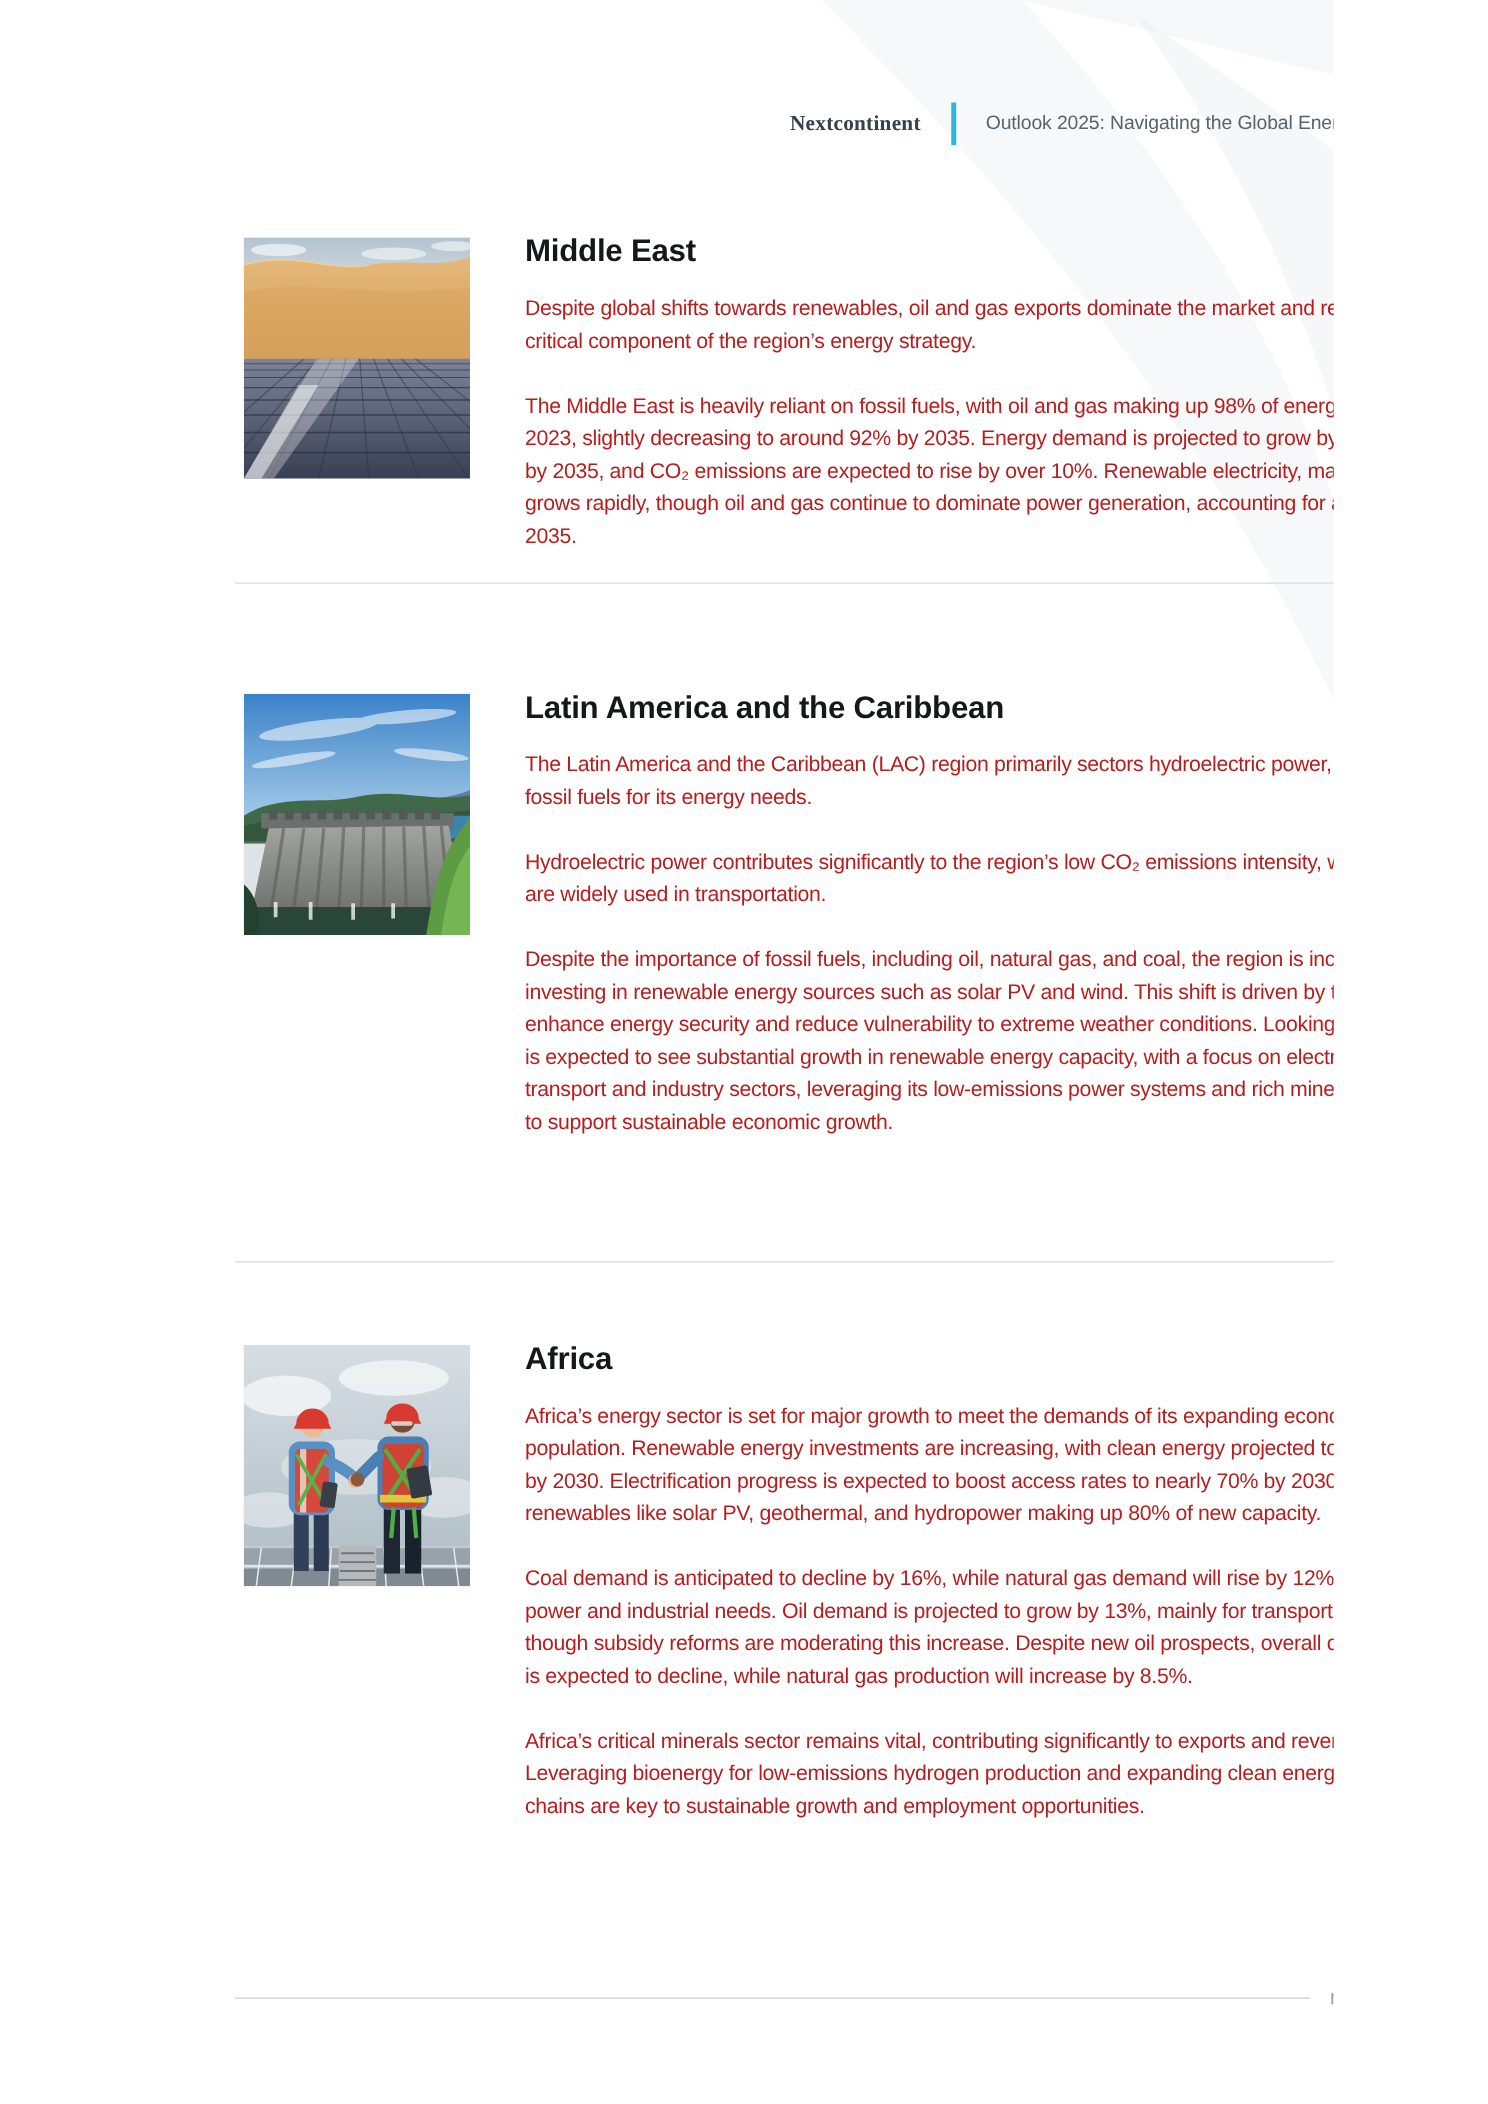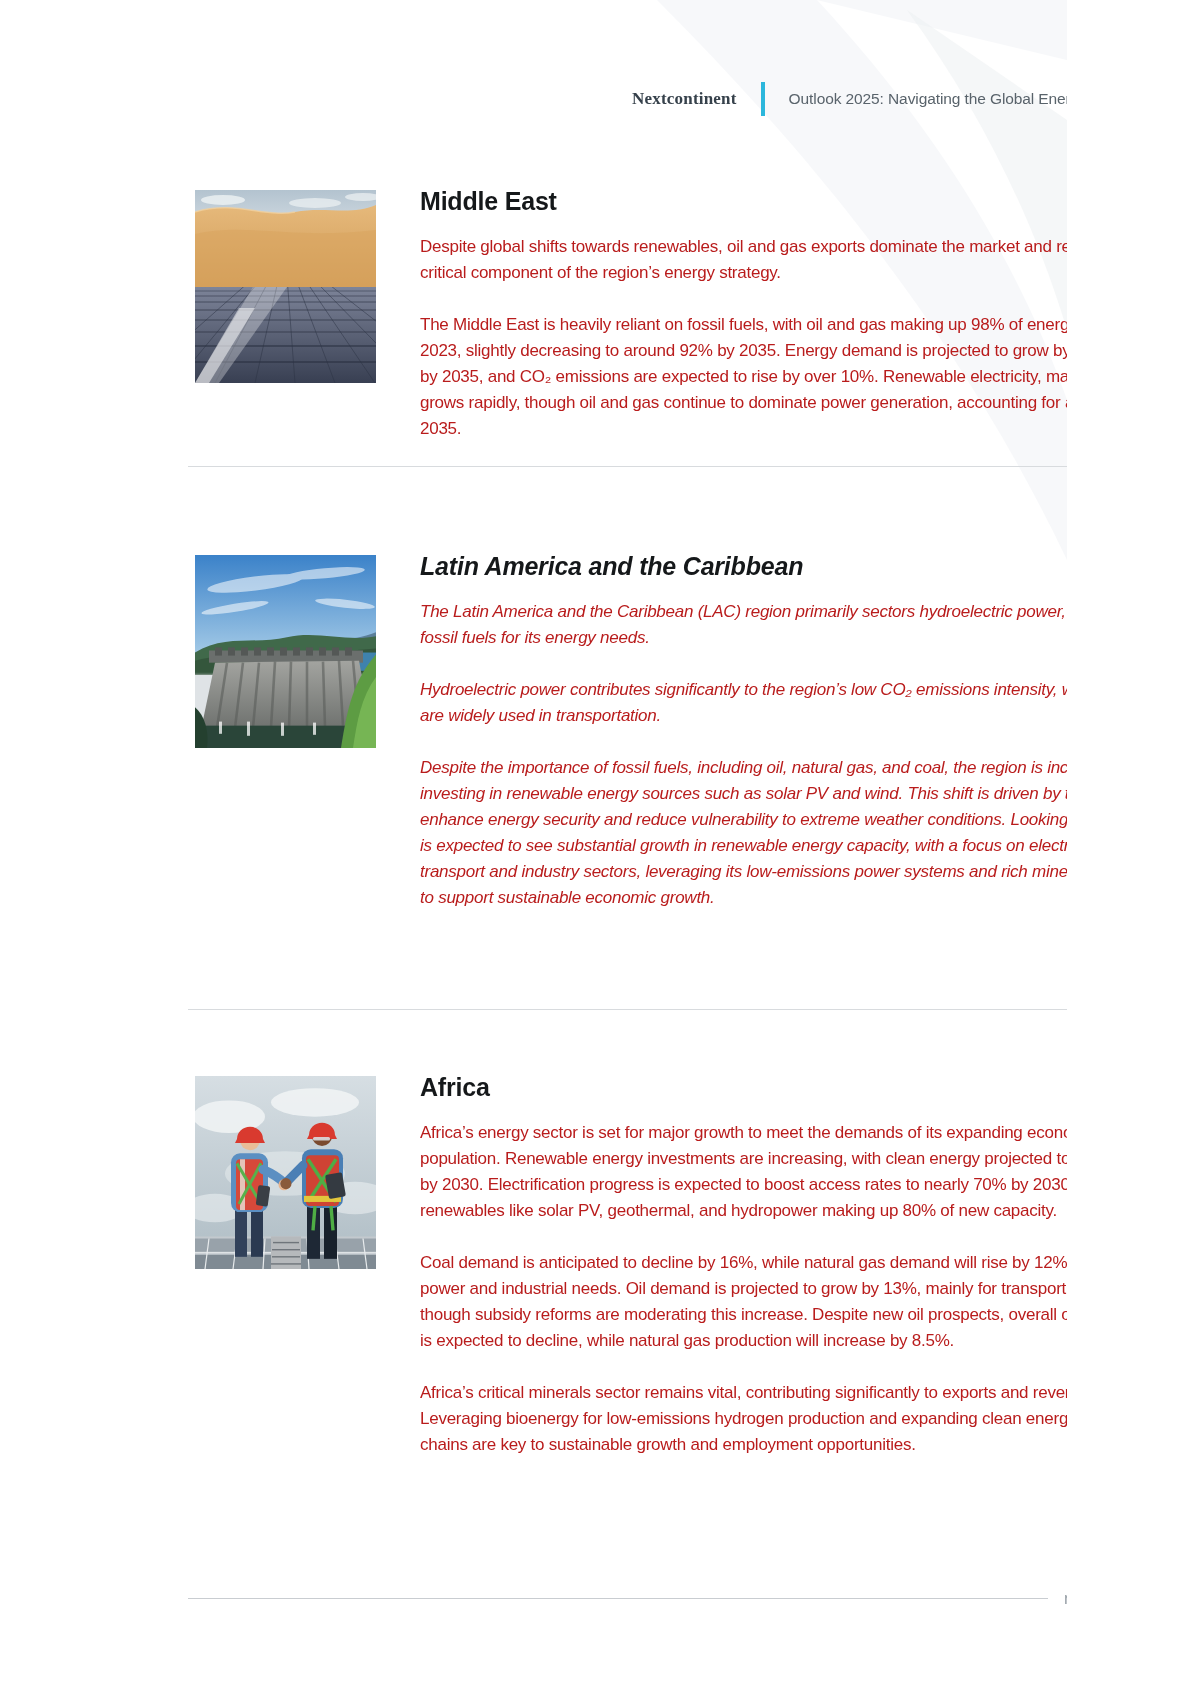--- a/index.html
+++ b/index.html
@@ -20,21 +20,21 @@
   .brand {
     font-family:"Liberation Serif", serif; font-size:17px; font-weight:600;
     color:#36414b; letter-spacing:0.2px;
   }
   .header-bar { width:4px; height:34px; background:#2cb7dc; }
   .doc-title { font-size:15.5px; color:#59636b; letter-spacing:-0.1px; }
 
   
   .section { position:absolute; left:72px; width:973px; display:flex; gap:44px; }
   .sec-1 { top:190px; }
-  .sec-2 { top:555px;font-style:italic; }
+  .sec-2 { top:555px; }
   .sec-3 { top:1076px; }
   .sec-img {
     flex:0 0 181px; width:181px; height:193px; overflow:hidden; background:#dfe3e6;
   }
   .sec-img svg { display:block; width:100%; height:100%; }
   .sec-body { flex:1 1 auto; min-width:0; padding-top:0; }
   .sec-body h2 {
     margin:-4px 0 18px 0; font-size:25px; line-height:30px; font-weight:700;
     color:#15181a; letter-spacing:-0.2px;
   }

